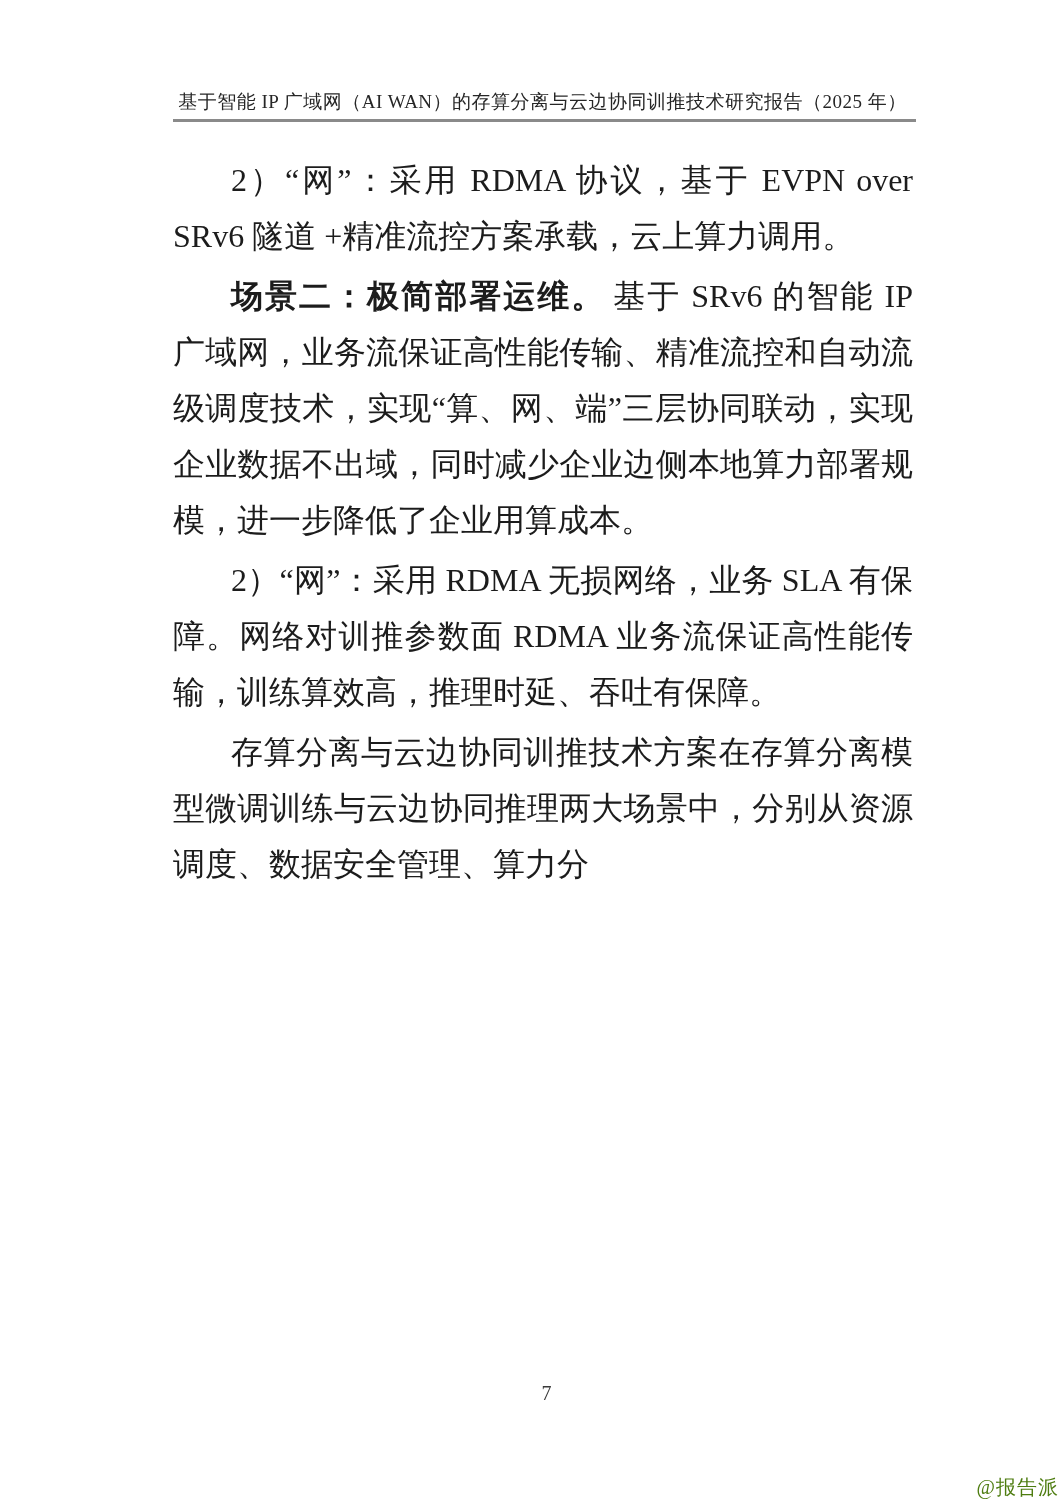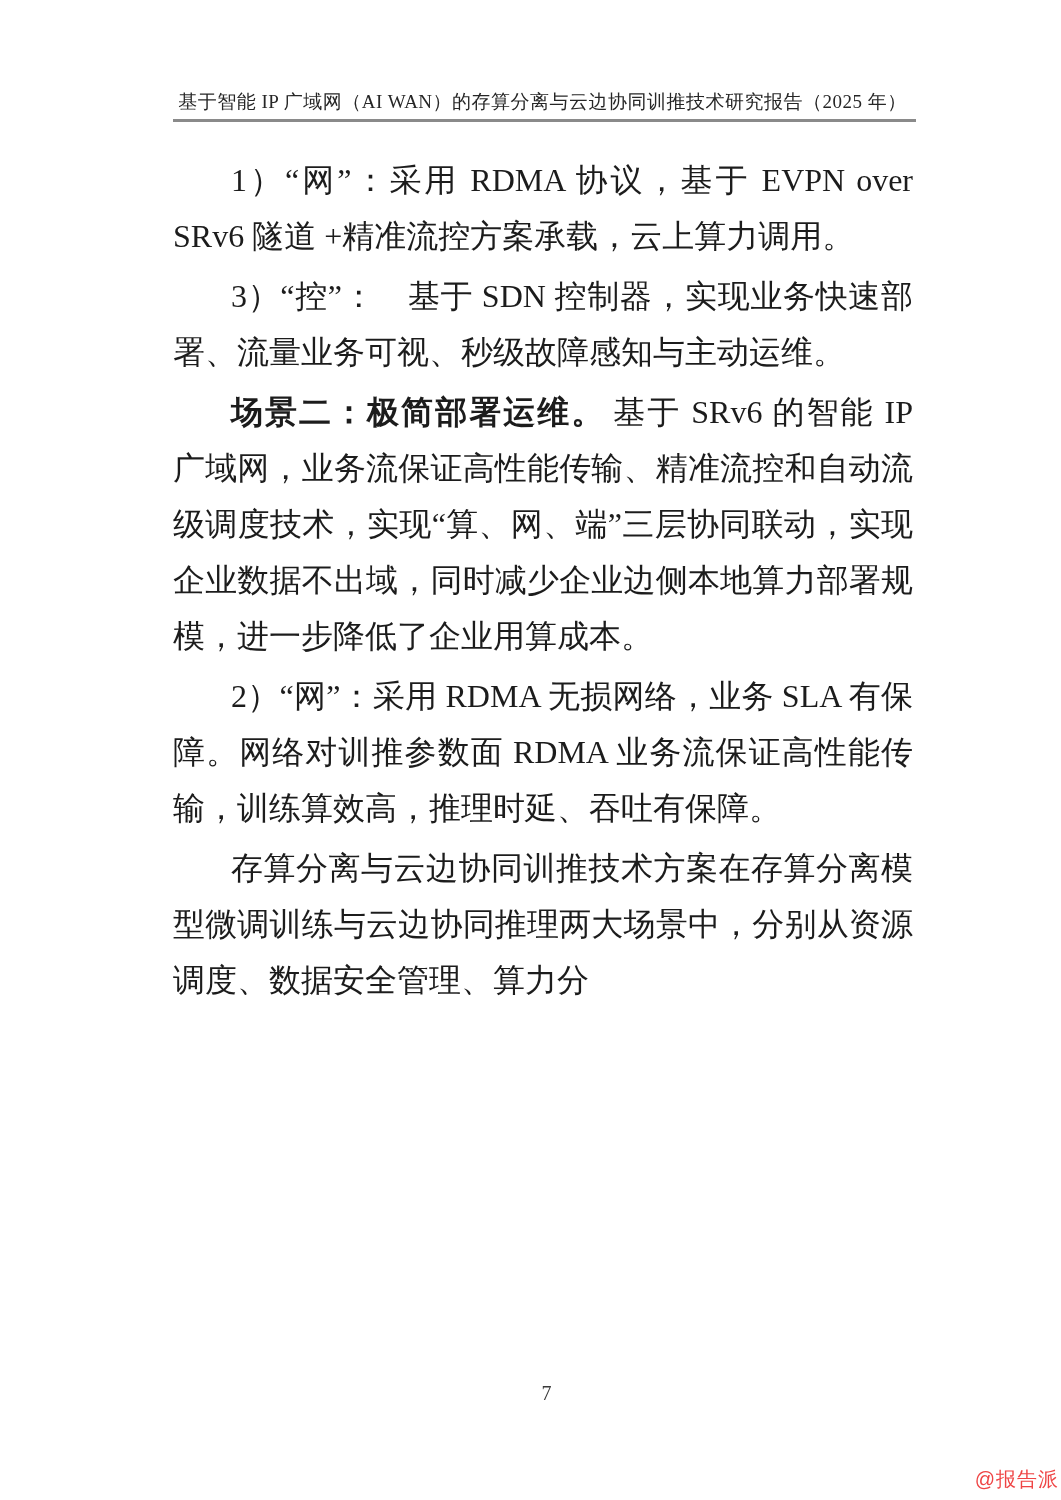--- a/index.html
+++ b/index.html
@@ -45,40 +45,39 @@
     top: 1366px;
     left: 0;
     width: 100%;
     text-align: center;
     font-size: 20px;
     color: #3a3a3a;
   }
   .watermark {
     position: absolute;
     right: 10px;
-    bottom: 15px;
+    bottom: 7px;
     font-size: 20px;
-    color: #ef4444;
-    font-family: Liberation Sans, sans-serif;
+    color: #4d7c0f;
+    font-family: Liberation Serif, serif;
     letter-spacing: 1px;
   }
 </style>
 </head>
 <body>
 
 <div class="page">
 
   <header class="doc-header">
     <div class="title">基于智能 IP 广域网（AI WAN）的存算分离与云边协同训推技术研究报告（2025 年）</div>
     <div class="header-rule"></div>
   </header>
 
   <main class="doc-body">
-    <p class="para"><span>1）“网”：采用 RDMA 协议，基于 EVPN over SRv6 隧道 +精准流控方案承载，云上算力调用。</span></p>
-    <p class="para"><span>3）“控”：　基于 SDN 控制器，实现业务快速部署、流量业务可视、秒级故障感知与主动运维。</span></p>
+    <p class="para"><span>2）“网”：采用 RDMA 协议，基于 EVPN over SRv6 隧道 +精准流控方案承载，云上算力调用。</span></p>
     <p class="para"><span class="lead-bold">场景二：极简部署运维。</span><span>基于 SRv6 的智能 IP 广域网，业务流保证高性能传输、精准流控和自动流级调度技术，实现“算、网、端”三层协同联动，实现企业数据不出域，同时减少企业边侧本地算力部署规模，进一步降低了企业用算成本。</span></p>
     <p class="para"><span>2）“网”：采用 RDMA 无损网络，业务 SLA 有保障。网络对训推参数面 RDMA 业务流保证高性能传输，训练算效高，推理时延、吞吐有保障。</span></p>
     <p class="para"><span>存算分离与云边协同训推技术方案在存算分离模型微调训练与云边协同推理两大场景中，分别从资源调度、数据安全管理、算力分</span></p>
   </main>
 
   <div class="page-number">7</div>
   <div class="watermark">@报告派</div>
 
 </div>
 

